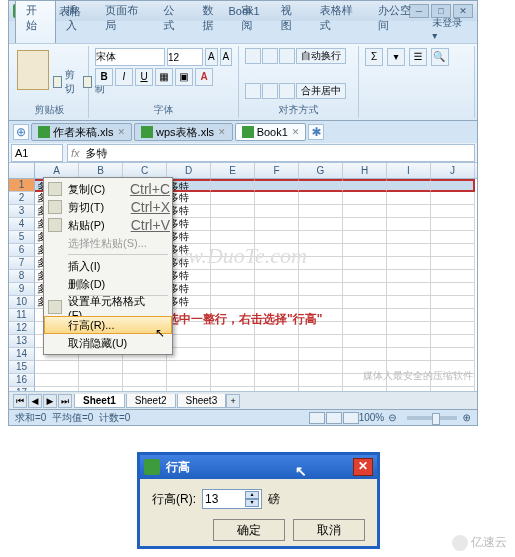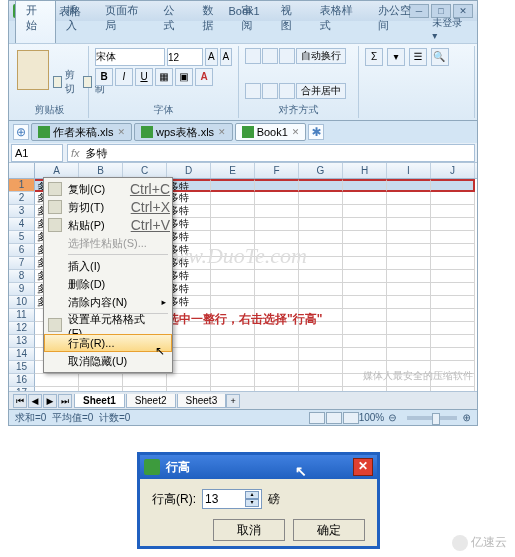--- a/index.html
+++ b/index.html
@@ -498,24 +498,20 @@
       </div>
     <div class="menu-item">
         <span class="m-ico"></span>
         <span>粘贴(P)</span>
         <span class="shortcut">Ctrl+V</span>
       </div>
     <div class="menu-item disabled">选择性粘贴(S)...</div>
     <div class="menu-sep"></div>
     <div class="menu-item">插入(I)</div>
     <div class="menu-item">删除(D)</div>
-    <div class="menu-item">
-        <span>清除内容(N)</span>
-        <span class="sub-arrow">▸</span>
-      </div>
     <div class="menu-sep"></div>
     <div class="menu-item">
         <span class="m-ico"></span>
         <span>设置单元格格式(F)...</span>
       </div>
     <div class="menu-item hover">
         <span>行高(R)...</span>
         <span class="cursor-arrow">↖</span>
       </div>
     <div class="menu-item">取消隐藏(U)</div>
@@ -561,22 +557,22 @@
       <div class="dlg-spin">
         <input value="13" style="">
         <div class="spin-btns">
           <div class="spin-btn">▴</div>
           <div class="spin-btn">▾</div>
         </div>
       </div>
       <span>磅</span>
     </div>
     <div class="dlg-btns">
+      <button class="dlg-btn">确定</button>
       <button class="dlg-btn">取消</button>
-      <button class="dlg-btn">确定</button>
     </div>
   </div>
 </div>
 
 <div class="yisu-wm">
   <div class="yisu-ico"></div>
   <span>亿速云</span>
 </div>
 
 </body></html>

